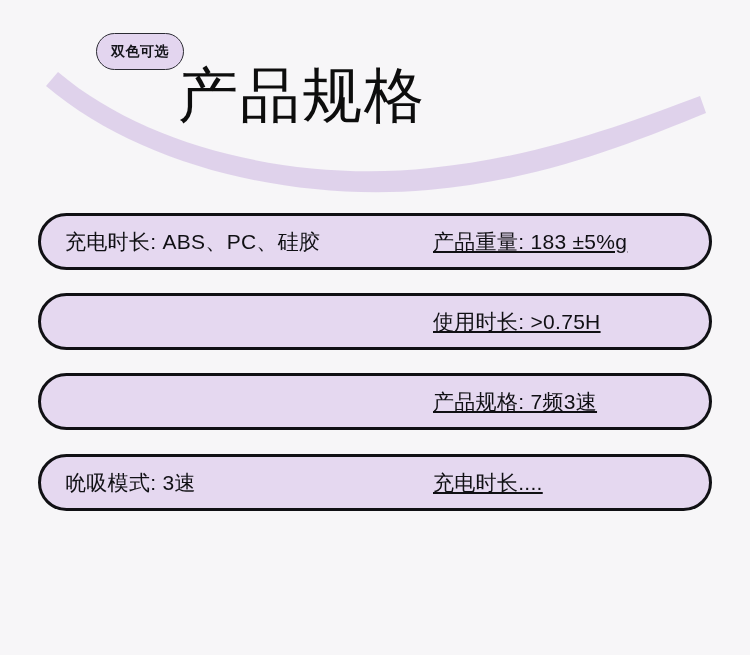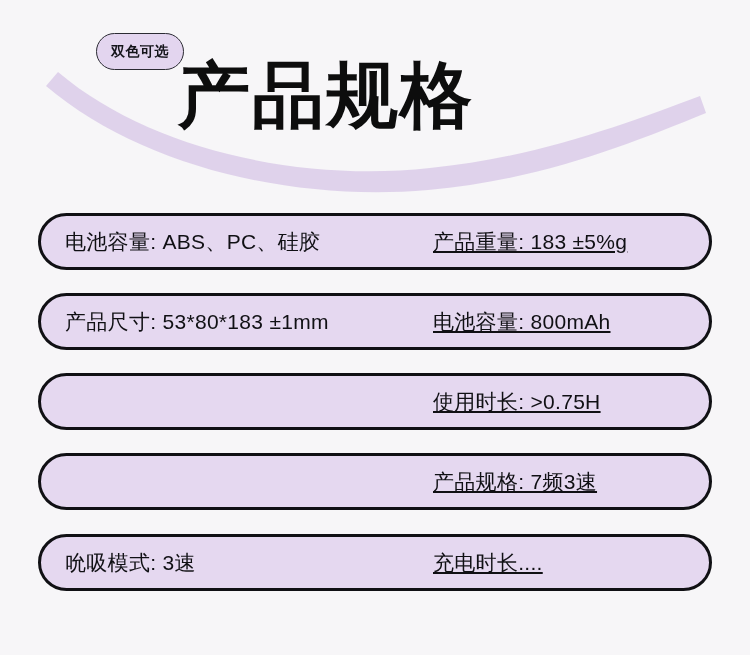--- a/index.html
+++ b/index.html
@@ -36,23 +36,23 @@
     top: 0;
     width: 750px;
     height: 205px;
     pointer-events: none;
   }
 
   .title-text {
     position: absolute;
     left: 178px;
     top: 47px;
-    font-size: 72px;
+    font-size: 60px;
     line-height: 96px;
-    font-weight: 700;
+    font-weight: 400;
     color: #0d0d0d;
     letter-spacing: 2px;
     white-space: nowrap;
     font-family: "DejaVu Sans", "Liberation Sans", sans-serif;
     text-align: center;
   }
 
   
   .badge {
     position: absolute;
@@ -169,28 +169,24 @@
       </svg>
       <div class="badge-label">双色可选</div>
     </div>
 
     <div class="title-text">产品规格</div>
   </div>
 
   <div class="spec-list">
 
     <div class="spec-row">
-      <span class="spec-left">电池容量: ABS、PC、硅胶</span>
+      <span class="spec-left">充电时长: ABS、PC、硅胶</span>
       <span class="spec-right">产品重量: 183 ±5%g</span>
     </div>
 
-    <div class="spec-row">
-      <span class="spec-left">产品尺寸: 53*80*183 ±1mm</span>
-      <span class="spec-right">电池容量: 800mAh</span>
-    </div>
 
     <div class="spec-row">
       <span class="spec-right">使用时长: &gt;0.75H</span>
     </div>
 
     <div class="spec-row">
       <span class="spec-right">产品规格: 7频3速</span>
     </div>
 
     <div class="spec-row">

